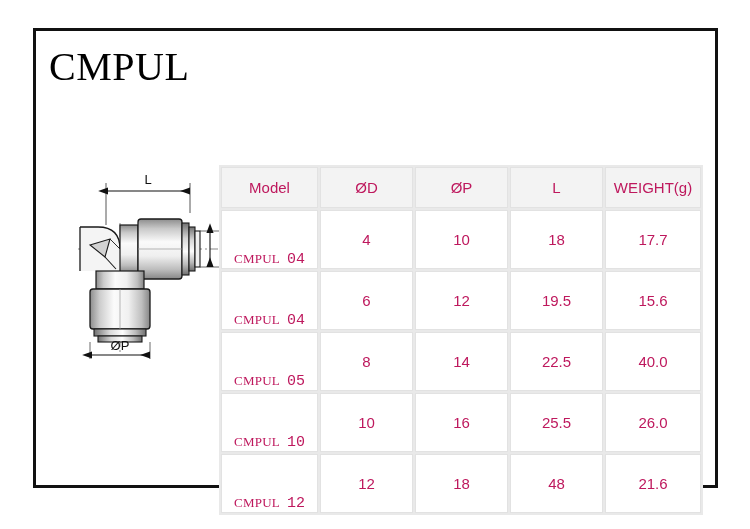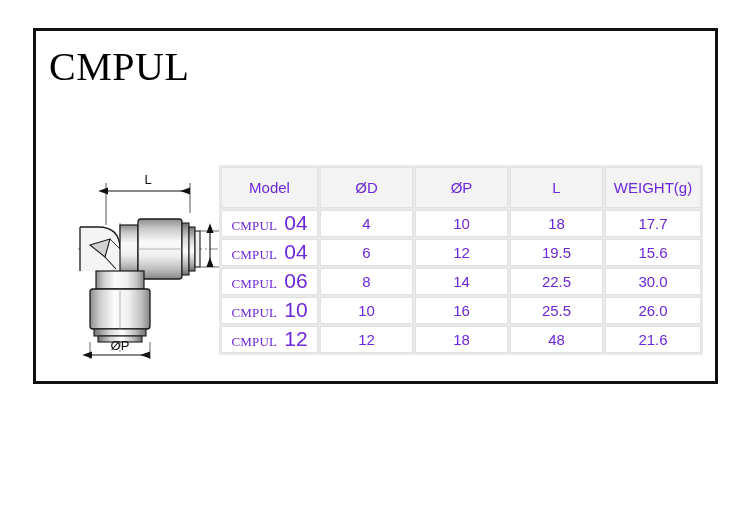--- a/index.html
+++ b/index.html
@@ -14,21 +14,21 @@
     font-family: "Liberation Sans", sans-serif;
     overflow: hidden;
   }
 
   
   #page-frame {
     position: absolute;
     left: 33px;
     top: 28px;
     width: 685px;
-    height: 356px;
+    height: 460px;
     border: 3px solid #111111;
     box-sizing: border-box;
     background: #ffffff;
   }
 
   
   #product-title {
     position: absolute;
     left: 13px;
     top: 16px;
@@ -61,21 +61,21 @@
     table-layout: fixed;
     background: #e9e9e9;
   }
   #spec-table th,
   #spec-table td {
     background: #ffffff;
     border: 1px solid #e2e2e2;
     text-align: center;
     vertical-align: middle;
     font-weight: normal;
-    color: #6d28d9;
+    color: #be185d;
     padding: 0;
     box-sizing: border-box;
   }
   #spec-table thead th {
     background: #f3f3f3;
     height: 41px;
     font-size: 15px;
   }
   #spec-table tbody td {
     height: 27px;
@@ -95,22 +95,23 @@
     justify-content: center;
     gap: 7px;
     height: 100%;
   }
   .model-prefix {
     font-family: "Liberation Serif", serif;
     font-size: 13px;
     letter-spacing: 0.2px;
   }
   .model-size {
-    font-family: Liberation Sans, sans-serif;
-    font-size: 21px;
+    font-family: Liberation Mono, monospace;
+    font-size: 15px;
+    margin-top: 40px;
   }
 
   
   .dim-label {
     font-family: "Liberation Sans", sans-serif;
     font-size: 13px;
     fill: #111111;
   }
 </style>
 </head>
@@ -254,27 +255,27 @@
         </td>
         <td>6</td>
         <td>12</td>
         <td>19.5</td>
         <td>15.6</td>
       </tr>
       <tr>
         <td>
           <span class="model-cell">
             <span class="model-prefix">CMPUL</span>
-            <span class="model-size">06</span>
+            <span class="model-size">05</span>
           </span>
         </td>
         <td>8</td>
         <td>14</td>
         <td>22.5</td>
-        <td>30.0</td>
+        <td>40.0</td>
       </tr>
       <tr>
         <td>
           <span class="model-cell">
             <span class="model-prefix">CMPUL</span>
             <span class="model-size">10</span>
           </span>
         </td>
         <td>10</td>
         <td>16</td>

